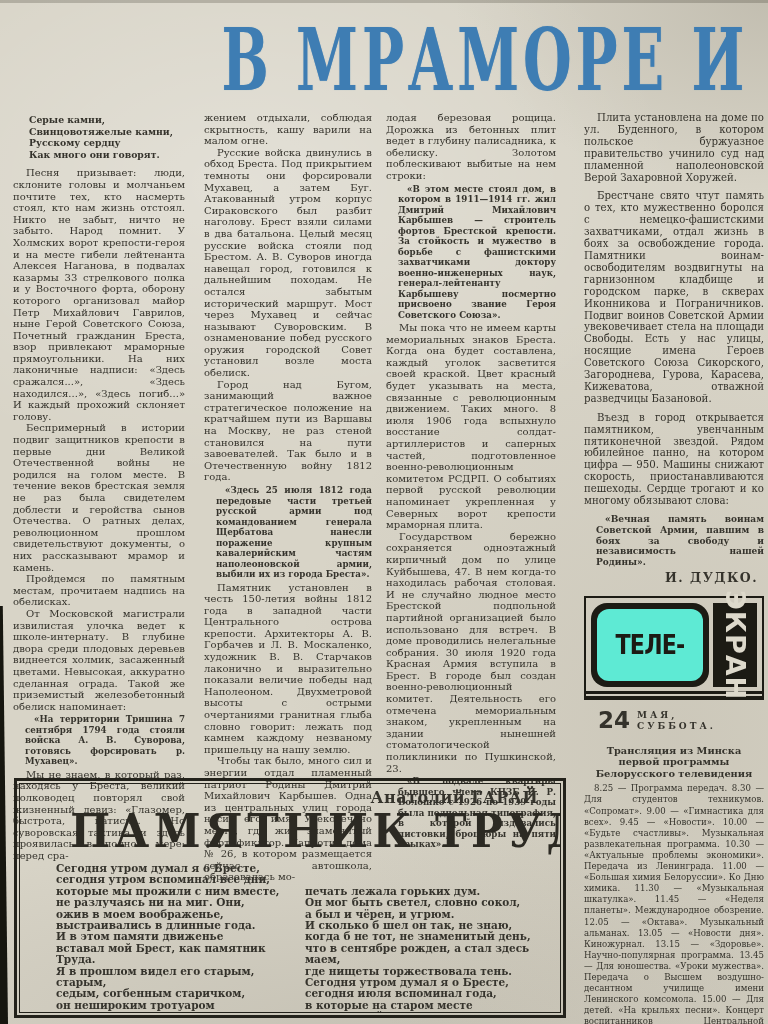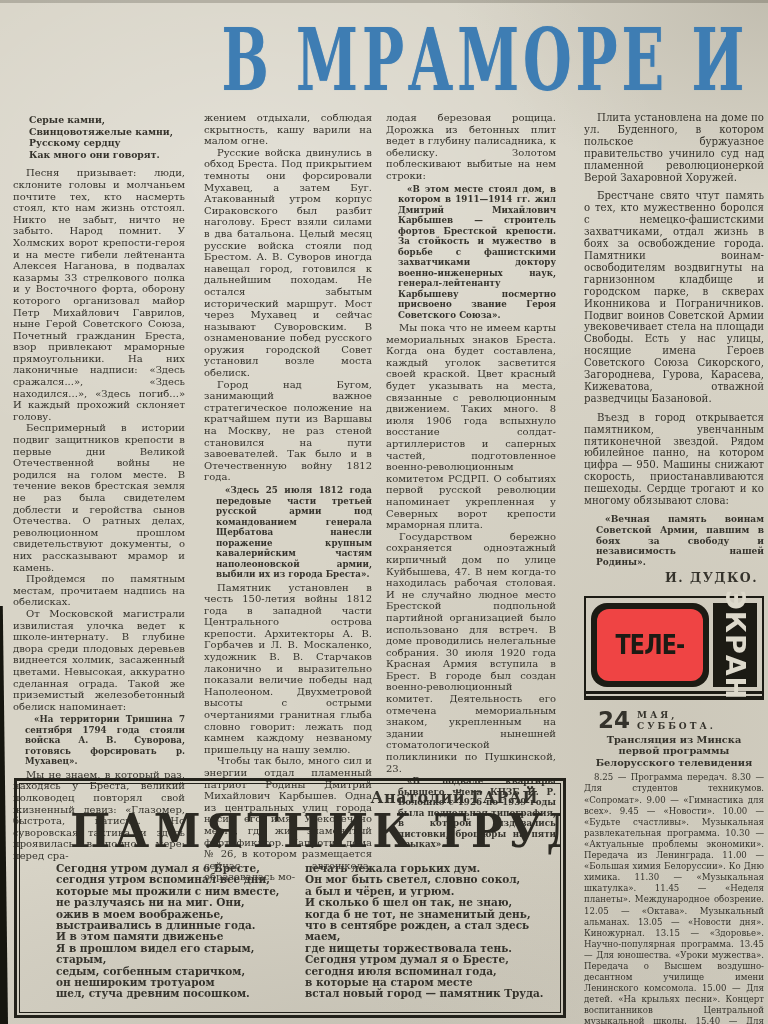--- a/index.html
+++ b/index.html
@@ -28,34 +28,34 @@
   
   #rightcol{position:absolute;left:584px;top:112px;width:180px;height:912px;overflow:hidden;}
   .sb{font-size:10.2px;line-height:11.9px;text-align:justify;}
   .sb .bp{margin:0 0 7px;}
   .sb .bq{margin:0 0 2px 12px;font-size:9px;line-height:10.8px;}
   .signature{text-align:right;font-weight:bold;font-size:12.5px;letter-spacing:1.5px;margin:4px 6px 12px 0;}
   
   .tvlogo{border:2px solid #1c1b14;border-bottom:3px solid #1c1b14;padding:5px 5px 0;}
   .tvlogo-row{display:flex;gap:4px;height:84px;}
   .tv-shape{flex:1;background:#1c1b14;border-radius:16px;display:flex;align-items:center;justify-content:center;}
-  .tv-screen{width:calc(100% - 12px);height:calc(100% - 12px);background:#ef4444;border-radius:12px;
+  .tv-screen{width:calc(100% - 12px);height:calc(100% - 12px);background:#5eead4;border-radius:12px;
     display:flex;align-items:center;justify-content:center;}
   .tv-screen span{font-family:"DejaVu Sans","Liberation Sans",sans-serif;font-weight:bold;font-size:27px;
     letter-spacing:-1px;color:#1c1b14;transform:scaleX(.82);}
   .tv-vert{width:44px;background:#1c1b14;display:flex;align-items:center;justify-content:center;}
   .tv-vert span{writing-mode:vertical-rl;font-family:"DejaVu Sans","Liberation Sans",sans-serif;
     font-weight:bold;font-size:27px;letter-spacing:1px;color:#ddd9cb;}
   .tvlogo-rules{margin:4px -5px 0;height:6px;
     background:linear-gradient(#1c1b14 0 3px,transparent 3px 5px,#1c1b14 5px 6px);}
   
   .tvdate{display:flex;align-items:flex-start;gap:7px;margin:9px 0 1px 14px;}
   .tvday{font-family:"DejaVu Sans","Liberation Sans",sans-serif;font-weight:bold;font-size:23px;line-height:22px;}
   .tvmeta{font-weight:bold;font-size:9px;line-height:11px;letter-spacing:3px;padding-top:1px;}
-  .tvsub{font-weight:bold;font-size:9.8px;line-height:11.5px;text-align:center;margin:2px 2px 4px;}
+  .tvsub{font-weight:bold;font-size:9.8px;line-height:11.5px;text-align:center;margin:13px 2px 4px;}
   .tvlist{font-size:8.6px;line-height:11.1px;text-align:justify;text-indent:10px;}
   
   .poembox{position:absolute;left:14px;top:778px;width:552px;height:240px;border:3px solid #23221b;
     padding:2px;box-sizing:border-box;}
   .poembox-inner{border:1px solid #23221b;height:100%;box-sizing:border-box;padding:4px 16px 6px 26px;overflow:hidden;}
   .poem-byline{text-align:right;font-weight:bold;font-size:16px;letter-spacing:.5px;margin-right:6px;}
   .poem-title{text-align:center;line-height:48px;height:50px;}
   .poem-title span{display:inline-block;white-space:nowrap;font-weight:bold;font-size:46px;letter-spacing:5px;
     color:#2c2a23;transform:scaleX(.92);}
   .poem-cols{display:flex;gap:10px;margin-top:6px;align-items:flex-end;}
@@ -102,21 +102,21 @@
   <div class="col" id="col3">
     <p class="bp ni">лодая березовая рощица. Дорожка из бетонных плит ведет в глубину палисадника, к обелиску. Золотом поблескивают выбитые на нем строки:</p>
     <p class="bq">«В этом месте стоял дом, в котором в 1911—1914 гг. жил Дмитрий Михайлович Карбышев — строитель фортов Брестской крепости. За стойкость и мужество в борьбе с фашистскими захватчиками доктору военно-инженерных наук, генерал-лейтенанту Карбышеву посмертно присвоено звание Героя Советского Союза».</p>
     <p class="bp">Мы пока что не имеем карты мемориальных знаков Бреста. Когда она будет составлена, каждый уголок засветится своей краской. Цвет красный будет указывать на места, связанные с революционным движением. Таких много. 8 июля 1906 года вспыхнуло восстание солдат-артиллеристов и саперных частей, подготовленное военно-революционным комитетом РСДРП. О событиях первой русской революции напоминает укрепленная у Северных ворот крепости мраморная плита.</p>
     <p class="bp">Государством бережно сохраняется одноэтажный кирпичный дом по улице Куйбышева, 47. В нем когда-то находилась рабочая столовая. И не случайно людное место Брестской подпольной партийной организацией было использовано для встреч. В доме проводились нелегальные собрания. 30 июля 1920 года Красная Армия вступила в Брест. В городе был создан военно-революционный комитет. Деятельность его отмечена мемориальным знаком, укрепленным на здании нынешней стоматологической поликлиники по Пушкинской, 23.</p>
     <p class="bq">«В подвале квартиры бывшего члена КПЗБ И. Р. Волошко с 1926 по 1939 годы была подпольная типография, в которой издавались листовки, брошюры на пяти языках».</p>
   </div>
 
   <div id="rightcol">
     <div class="sb">
-      <p class="bp">Плита установлена на доме по ул. Буденного, в котором польское буржуазное правительство учинило суд над пламенной революционеркой Верой Захаровной Хоружей.</p>
+      <p class="bp">Плита установлена на доме по ул. Буденного, в котором польское буржуазное правительство учинило суд над пламенной наполеоновской Верой Захаровной Хоружей.</p>
       <p class="bp">Брестчане свято чтут память о тех, кто мужественно боролся с немецко-фашистскими захватчиками, отдал жизнь в боях за освобождение города. Памятники воинам-освободителям воздвигнуты на гарнизонном кладбище и городском парке, в скверах Иконникова и Пограничников. Подвиг воинов Советской Армии увековечивает стела на площади Свободы. Есть у нас улицы, носящие имена Героев Советского Союза Сикорского, Загороднева, Гурова, Карасева, Кижеватова, отважной разведчицы Базановой.</p>
       <p class="bp">Въезд в город открывается памятником, увенчанным пятиконечной звездой. Рядом юбилейное панно, на котором цифра — 950. Машины снижают скорость, приостанавливаются пешеходы. Сердце трогают и ко многому обязывают слова:</p>
       <p class="bq">«Вечная память воинам Советской Армии, павшим в боях за свободу и независимость нашей Родины».</p>
       <div class="signature">И. ДУДКО.</div>
     </div>
 
     <div class="tvlogo">
       <div class="tvlogo-row">
         <div class="tv-shape">
           <div class="tv-screen">
@@ -149,20 +149,21 @@
       </div>
       <div class="poem-cols">
         <div class="poem-col left">
             <div>Сегодня утром думал я о Бресте,</div>
             <div>сегодня утром вспоминал все дни,</div>
             <div>которые мы прожили с ним вместе,</div>
             <div>не разлучаясь ни на миг. Они,</div>
             <div>ожив в моем воображенье,</div>
             <div>выстраивались в длинные года.</div>
             <div>И в этом памяти движенье</div>
+            <div>вставал мой Брест, как памятник Труда.</div>
             <div>Я в прошлом видел его старым, старым,</div>
             <div>седым, согбенным старичком,</div>
             <div>он нешироким тротуаром</div>
             <div>шел, стуча древним посошком.</div>
           </div>
         <div class="poem-col">
           <div>
               <div>печать лежала горьких дум.</div>
               <div>Он мог быть светел, словно сокол,</div>
               <div>а был и чёрен, и угрюм.</div>

